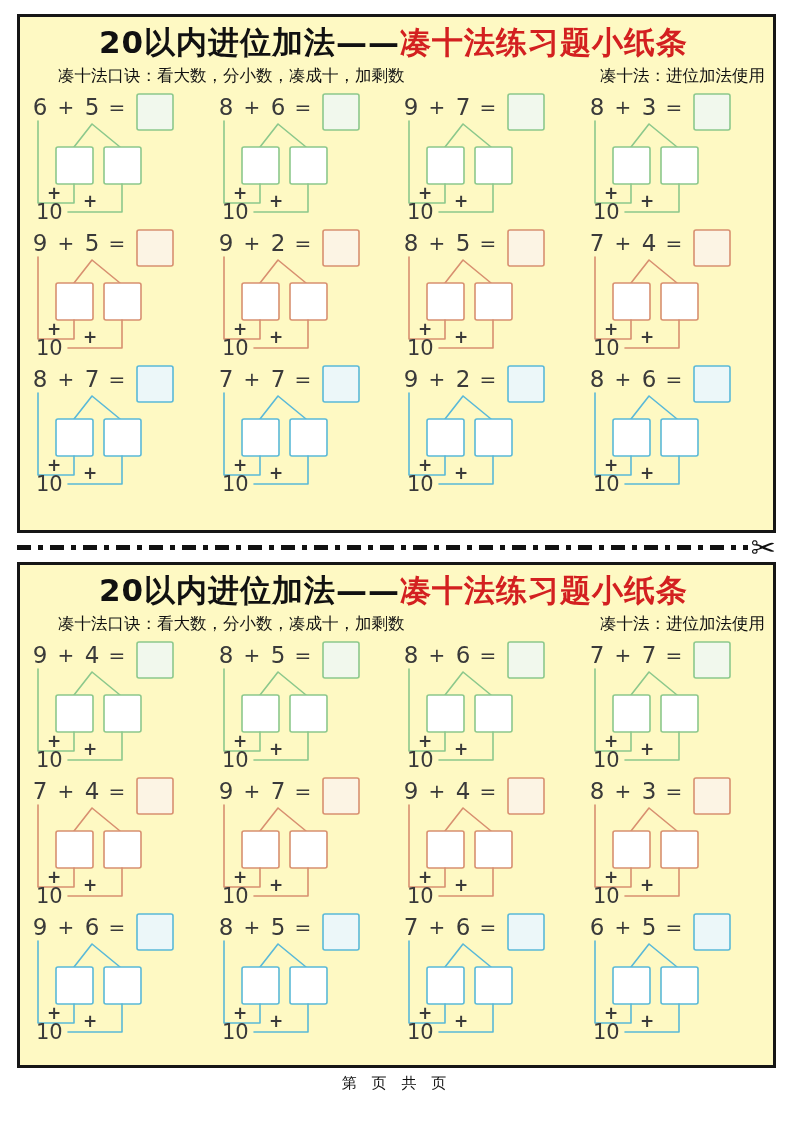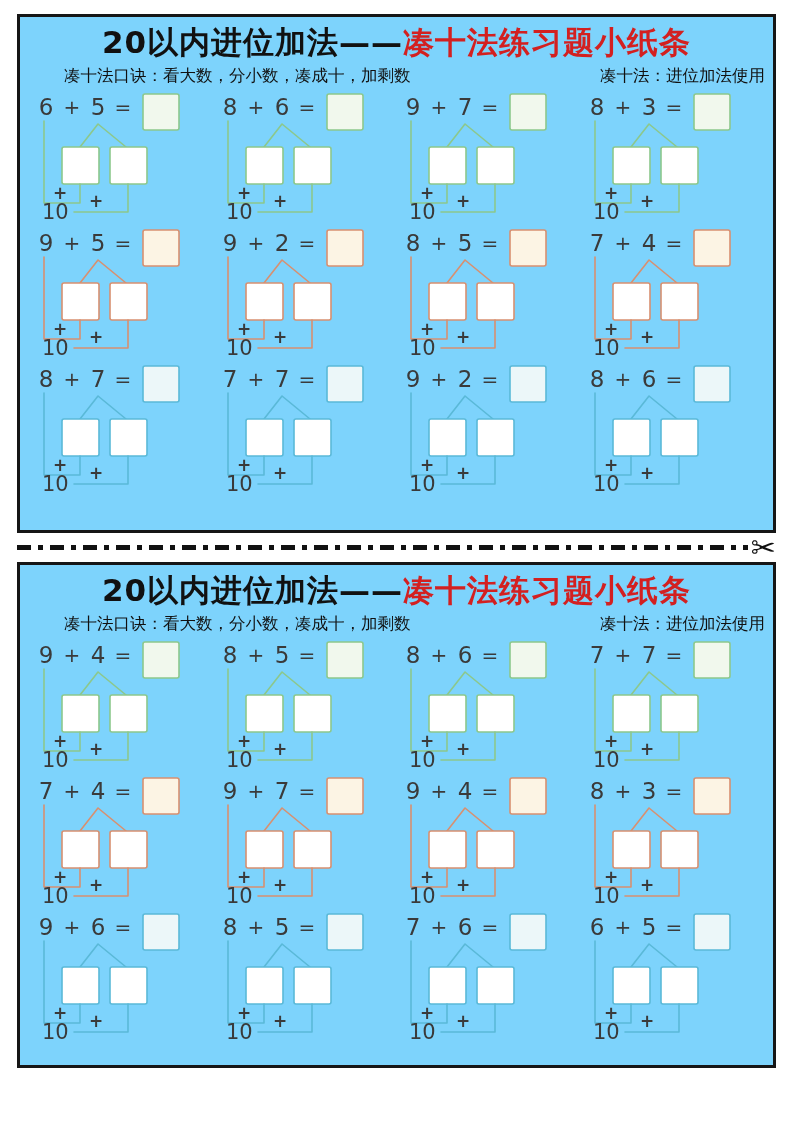--- a/index.html
+++ b/index.html
@@ -1,18 +1,18 @@
 <!DOCTYPE html>
 <html style="--title-red: #d32020;"><head>
 <meta charset="utf-8">
 <style>
   html,body{margin:0;padding:0;background:#ffffff;}
   body{width:793px;height:1122px;font-family:"DejaVu Sans","Liberation Sans",sans-serif;color:#222;overflow:hidden;}
   .page{box-sizing:border-box;width:793px;height:1122px;padding:14px 17px 0 17px;}
-  .slip{box-sizing:border-box;border:3px solid #161616;background:#7dd3fc;padding:2px 6px 0 6px;}
+  .slip{box-sizing:border-box;border:3px solid #161616;background:#fef9c3;padding:2px 6px 0 0;}
   .slip.first{height:519px;}
   .slip.second{height:506px;}
   .slip-title{margin:6px 0 2px 0;text-align:center;font-size:31px;font-weight:bold;letter-spacing:1px;line-height:1.15;white-space:nowrap;}
   .slip-title .black{color:#111;}
   .slip-title .red{color:var(--title-red,#d32020);}
   .tips{display:flex;justify-content:space-between;align-items:baseline;font-size:16.5px;color:#111;padding:2px 2px 0 2px;font-weight:500;margin-left:36px;}
   .rows{display:flex;flex-direction:column;padding:4px 0 0 0;}
   .prow{display:flex;justify-content:space-between;height:136px;padding:0 4px;}
   svg.problem{display:block;}
   svg.problem text{fill:#3a3a3a;}
@@ -519,14 +519,15 @@
     <text class="tinyplus" x="30" y="108" text-anchor="middle">+</text>
     <text class="ten" x="12" y="128">10</text>
 
     <path class="wire" d="M44,121 L98,121 L98,93"></path>
     <text class="tinyplus" x="66" y="116" text-anchor="middle">+</text>
   </svg>
         </div>
     </div>
   </section>
 
+  <footer class="pagefoot">第 页 共  页</footer>
 
 </div>
 
 </body></html>

